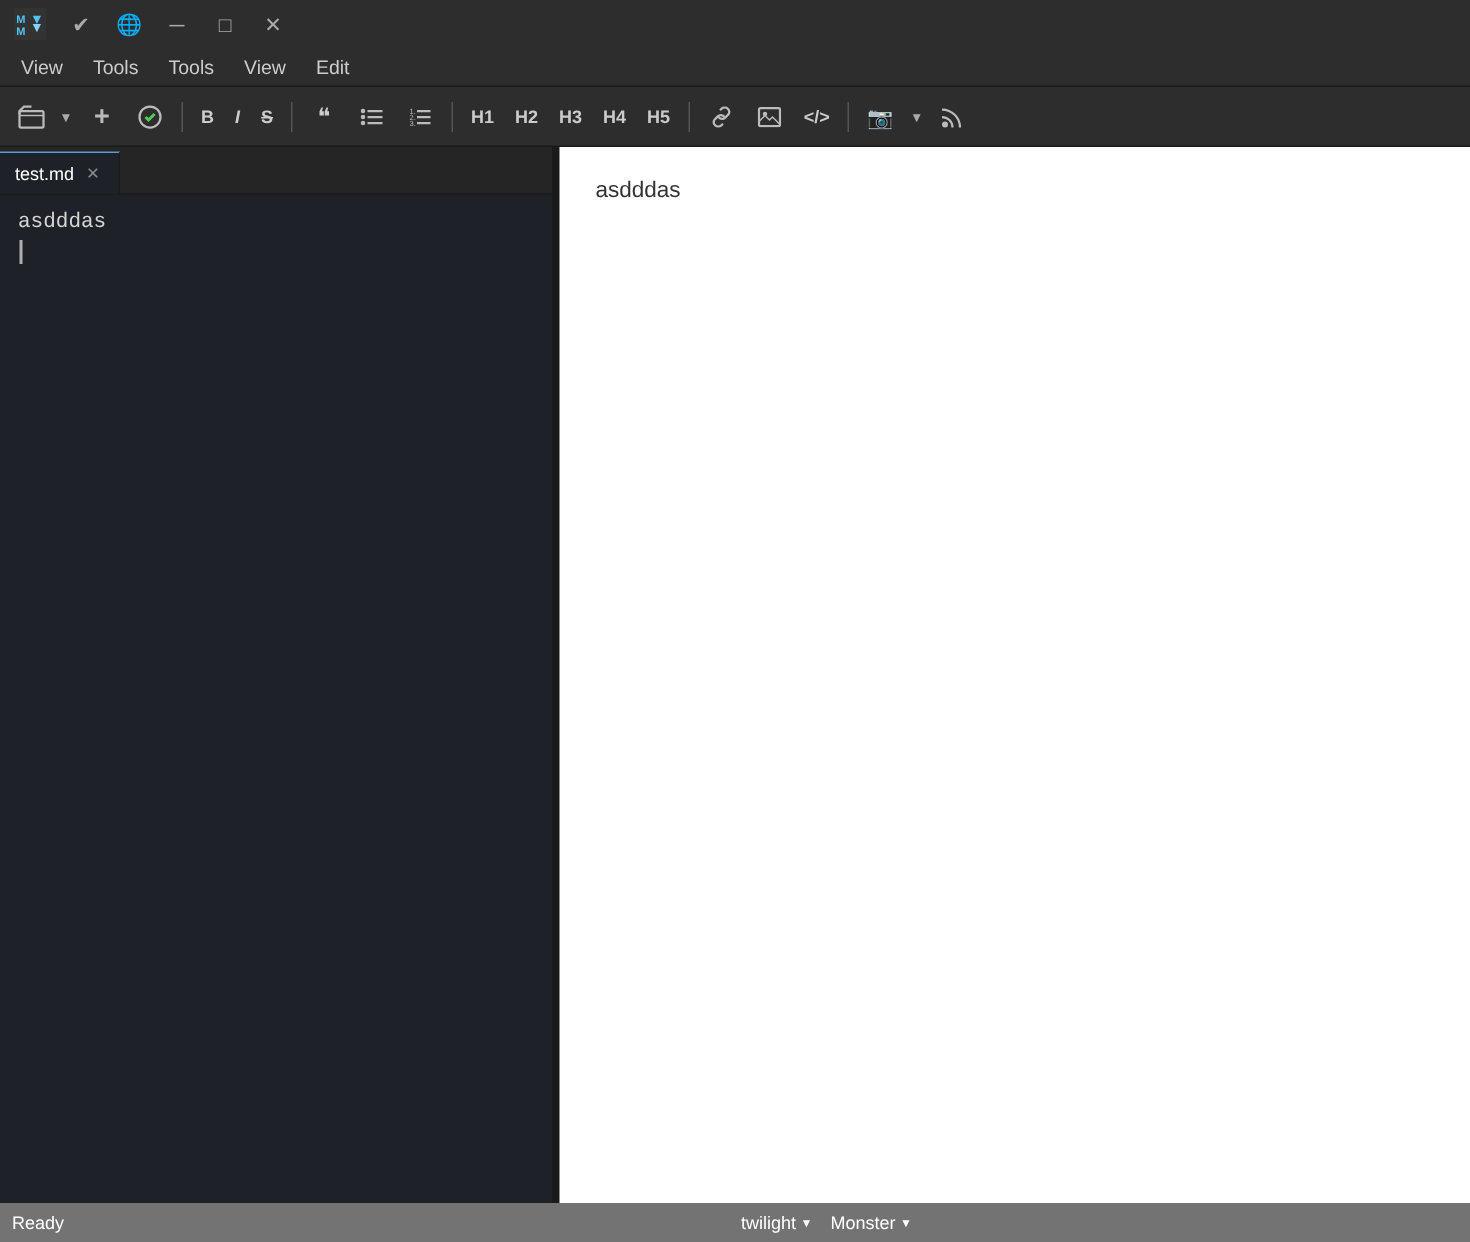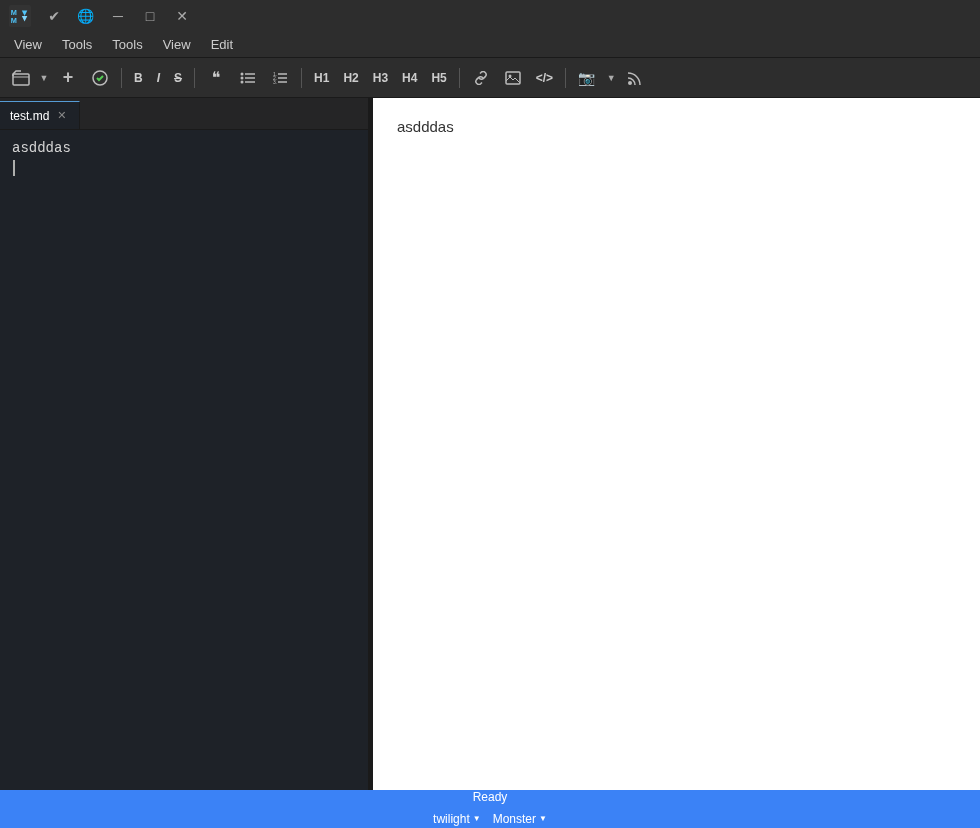--- a/index.html
+++ b/index.html
@@ -202,41 +202,39 @@
       padding: 20px 24px;
     }
     #preview-content {
       font-family: Arial, sans-serif;
       font-size: 15px;
       color: #333;
     }
 
     
     #status-bar {
-      background: #3b82f6;
-      height: 38px;
+      background: #737373;
+      height: 26px;
       display: flex;
       align-items: center;
       padding: 0 8px;
       font-size: 12px;
       color: #fff;
       flex-shrink: 0;
-      flex-direction: column;
     }
     #status-left {
       flex: 1;
     }
     #status-center {
       flex: 1;
       text-align: center;
     }
     #status-right {
       flex: 1;
       display: flex;
-      justify-content: flex-end;
       align-items: center;
       gap: 4px;
     }
     .status-dropdown {
       display: flex;
       align-items: center;
       gap: 3px;
       padding: 0 4px;
       cursor: pointer;
       height: 100%;

